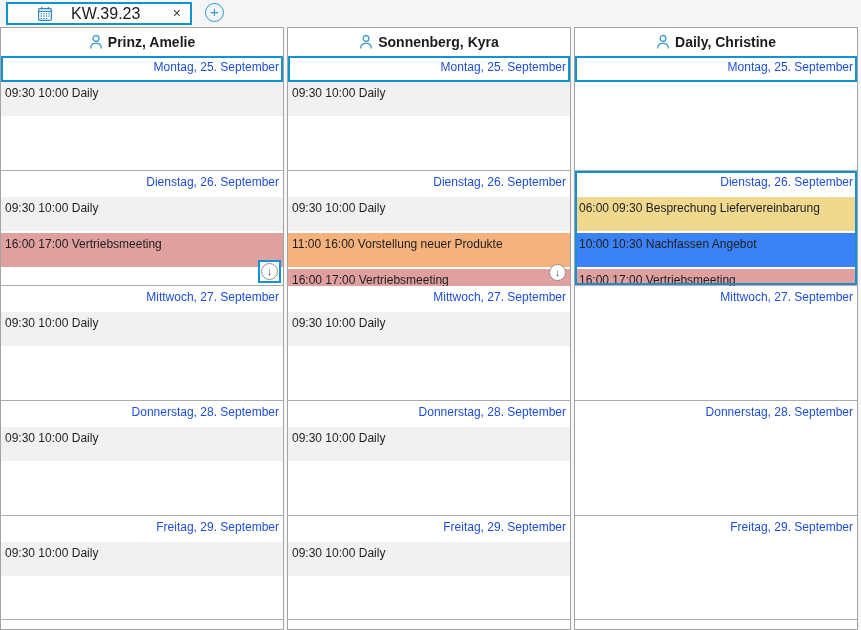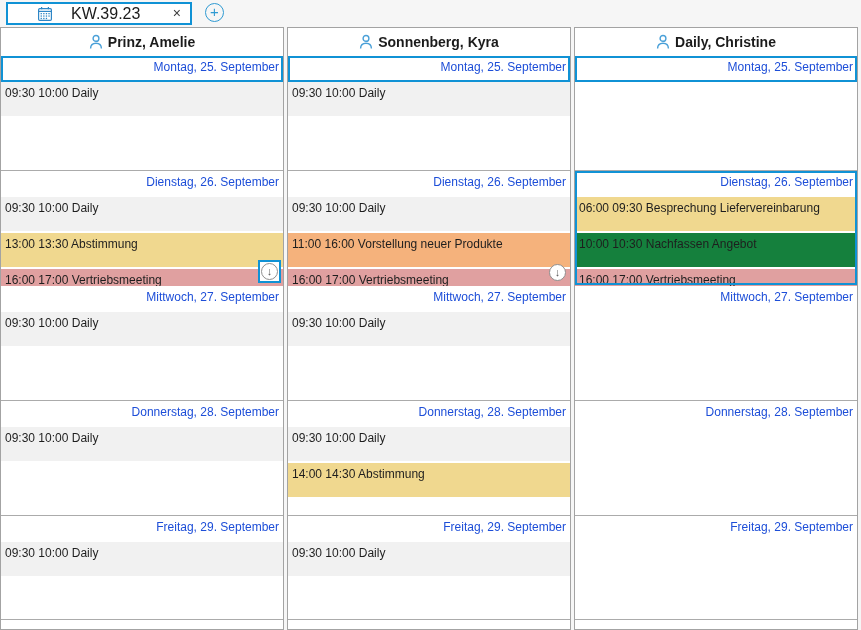--- a/index.html
+++ b/index.html
@@ -81,21 +81,20 @@
     </div>
 
     <section class="day">
       <div class="day-header selected">Montag, 25. September</div>
       <div class="event" style="background: rgb(241, 241, 241);"><span>09:30 10:00</span> <span>Daily</span></div>
     </section>
 
     <section class="day">
       <div class="day-header">Dienstag, 26. September</div>
       <div class="event" style="background: rgb(241, 241, 241);"><span>09:30 10:00</span> <span>Daily</span></div>
-      <div class="event" style="background: rgb(240, 216, 143);"><span>13:00 13:30</span> <span>Abstimmung</span></div>
       <div class="event" style="background: rgb(224, 160, 160);"><span>16:00 17:00</span> <span>Vertriebsmeeting</span></div>
       <div class="overflow focused">
           <span class="circ">↓</span>
         </div>
     </section>
 
     <section class="day">
       <div class="day-header">Mittwoch, 27. September</div>
       <div class="event" style="background: rgb(241, 241, 241);"><span>09:30 10:00</span> <span>Daily</span></div>
     </section>
@@ -136,21 +135,20 @@
     </section>
 
     <section class="day">
       <div class="day-header">Mittwoch, 27. September</div>
       <div class="event" style="background: rgb(241, 241, 241);"><span>09:30 10:00</span> <span>Daily</span></div>
     </section>
 
     <section class="day">
       <div class="day-header">Donnerstag, 28. September</div>
       <div class="event" style="background: rgb(241, 241, 241);"><span>09:30 10:00</span> <span>Daily</span></div>
-      <div class="event" style="background: rgb(240, 216, 143);"><span>14:00 14:30</span> <span>Abstimmung</span></div>
     </section>
 
     <section class="day">
       <div class="day-header">Freitag, 29. September</div>
       <div class="event" style="background: rgb(241, 241, 241);"><span>09:30 10:00</span> <span>Daily</span></div>
     </section>
   </div>
 
   <div class="col">
     <div class="col-head">
@@ -161,21 +159,21 @@
       <span>Daily, Christine</span>
     </div>
 
     <section class="day">
       <div class="day-header selected">Montag, 25. September</div>
     </section>
 
     <section class="day selected">
       <div class="day-header">Dienstag, 26. September</div>
       <div class="event" style="background: rgb(240, 216, 143);"><span>06:00 09:30</span> <span>Besprechung Liefervereinbarung</span></div>
-      <div class="event" style="background: #15803d;"><span>10:00 10:30</span> <span>Nachfassen Angebot</span></div>
+      <div class="event" style="background: #3b82f6;"><span>10:00 10:30</span> <span>Nachfassen Angebot</span></div>
       <div class="event" style="background: rgb(224, 160, 160);"><span>16:00 17:00</span> <span>Vertriebsmeeting</span></div>
     </section>
 
     <section class="day">
       <div class="day-header">Mittwoch, 27. September</div>
     </section>
 
     <section class="day">
       <div class="day-header">Donnerstag, 28. September</div>
     </section>

